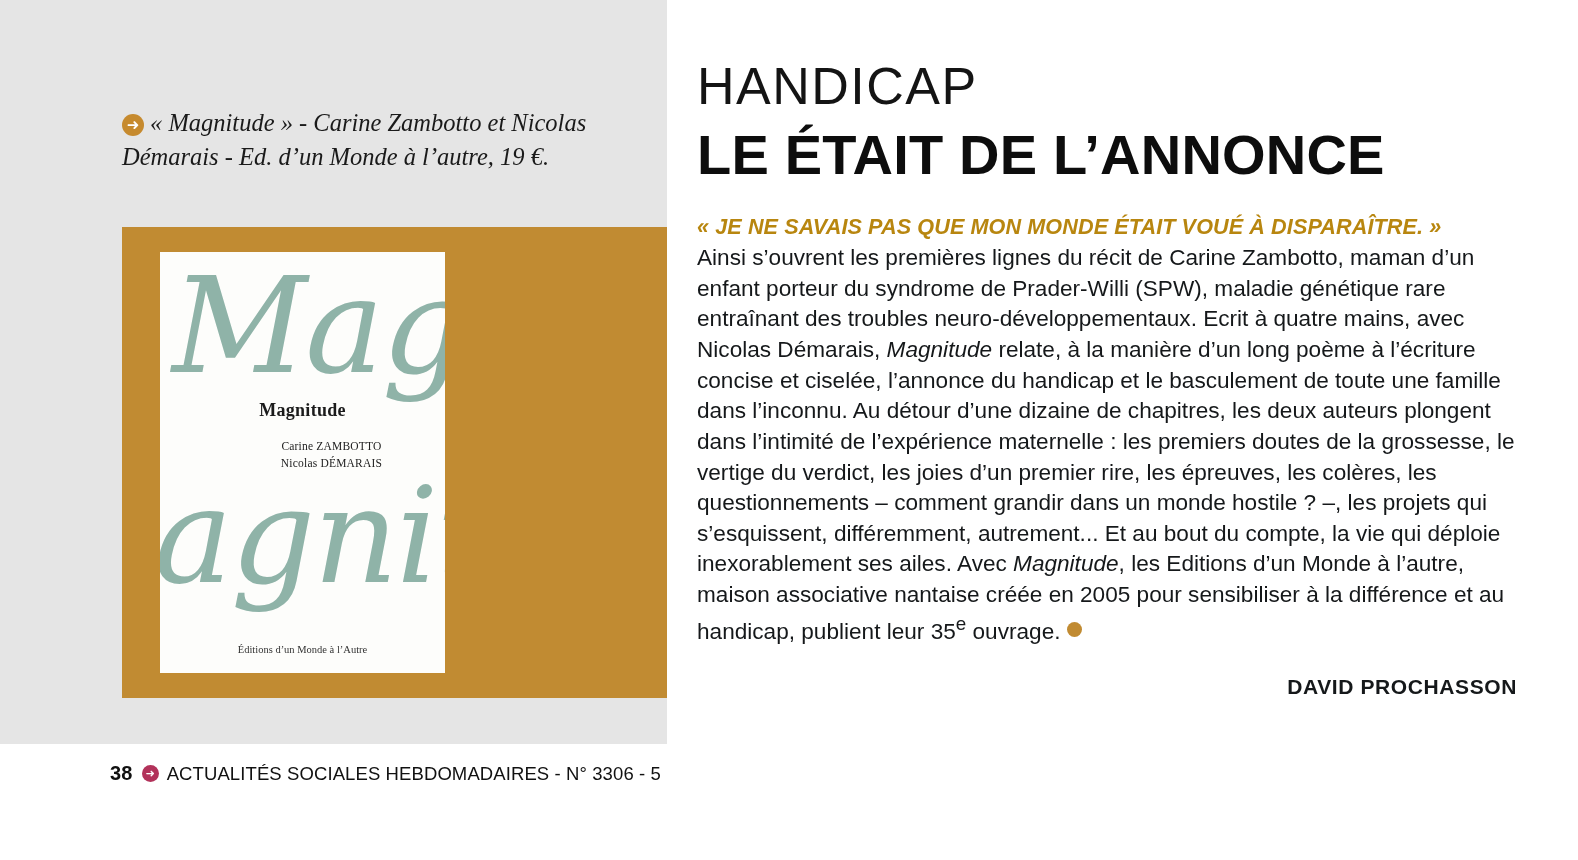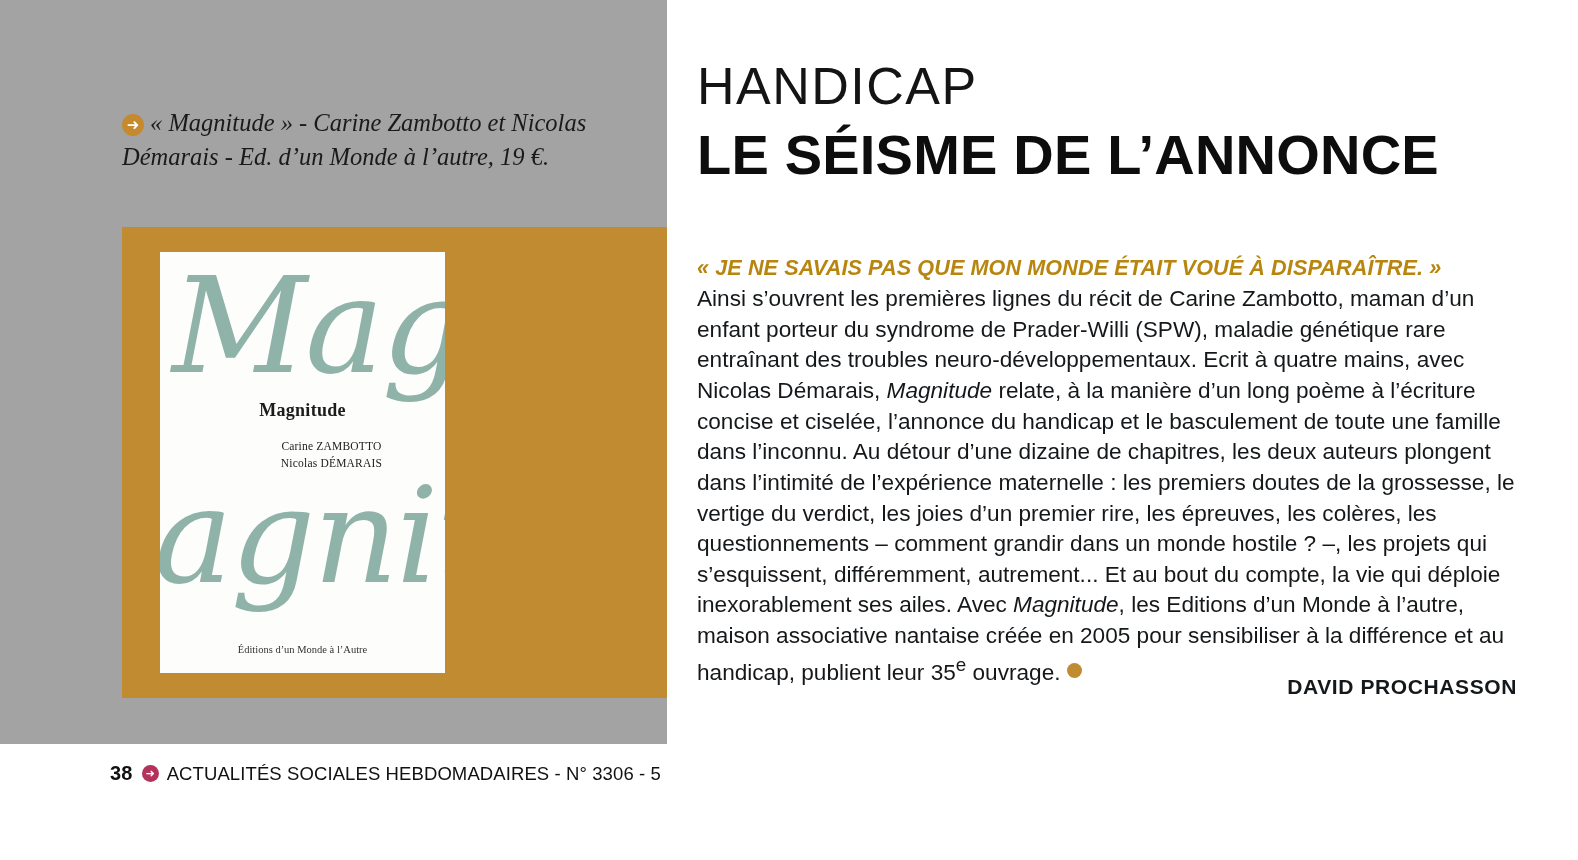--- a/index.html
+++ b/index.html
@@ -19,21 +19,21 @@
     height: 860px;
     background: #ffffff;
   }
   
   .left-col {
     position: absolute;
     left: 0;
     top: 0;
     width: 667px;
     height: 744px;
-    background: #a3a3a3;
+    background: #e5e5e5;
   }
   .caption {
     position: absolute;
     left: 122px;
     top: 106px;
     width: 490px;
     font-family: "Liberation Serif", serif;
     font-style: italic;
     font-size: 24.5px;
     line-height: 1.38;
@@ -200,21 +200,20 @@
     text-align: left;
   }
   .lede {
     display: block;
     color: #b8860f;
     font-weight: bold;
     font-style: italic;
     font-size: 21.6px;
     letter-spacing: 0.1px;
     margin-bottom: 2px;
-    margin-top: 41px;
   }
   .body-text i { font-style: italic; }
   .end-dot {
     display: inline-block;
     width: 15px;
     height: 15px;
     border-radius: 50%;
     background: #c18b32;
     margin-left: 7px;
     vertical-align: 1px;
@@ -254,21 +253,21 @@
       <span class="footer-page">38</span>
       <span class="footer-arrow">➜</span>
       <span class="footer-text">ACTUALITÉS SOCIALES HEBDOMADAIRES - N° 3306 - 5 MAI 2023</span>
     </div>
 
   </div>
 
   <div class="right-col">
 
     <div class="kicker">HANDICAP</div>
-    <div class="headline">LE SÉISME DE L’ANNONCE</div>
+    <div class="headline">LE ÉTAIT DE L’ANNONCE</div>
 
     <div class="body-text">
       <span class="lede">« JE NE SAVAIS PAS QUE MON MONDE ÉTAIT VOUÉ À DISPARAÎTRE. »</span><span>Ainsi s’ouvrent les premières lignes du récit de Carine Zambotto, maman d’un enfant porteur du syndrome de Prader-Willi (SPW), maladie génétique rare entraînant des troubles neuro-développementaux. Ecrit à quatre mains, avec Nicolas Démarais, </span><i>Magnitude</i><span> relate, à la manière d’un long poème à l’écriture concise et ciselée, l’annonce du handicap et le basculement de toute une famille dans l’inconnu. Au détour d’une dizaine de chapitres, les deux auteurs plongent dans l’intimité de l’expérience maternelle : les premiers doutes de la grossesse, le vertige du verdict, les joies d’un premier rire, les épreuves, les colères, les questionnements – comment grandir dans un monde hostile ? –, les projets qui s’esquissent, différemment, autrement... Et au bout du compte, la vie qui déploie inexorablement ses ailes. Avec </span><i>Magnitude</i><span>, les Editions d’un Monde à l’autre, maison associative nantaise créée en 2005 pour sensibiliser à la différence et au handicap, publient leur 35</span><sup>e</sup><span> ouvrage.</span><span class="end-dot"></span>
     </div>
 
     <div class="byline">DAVID PROCHASSON</div>
 
   </div>
 
 </div>

